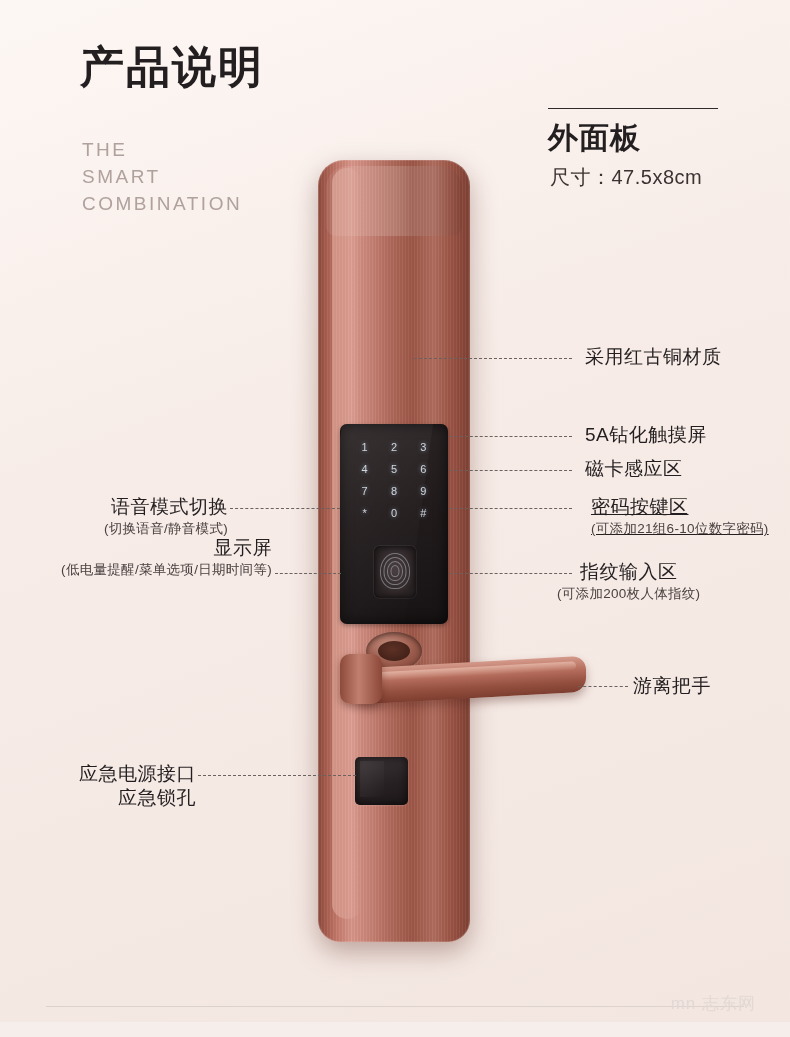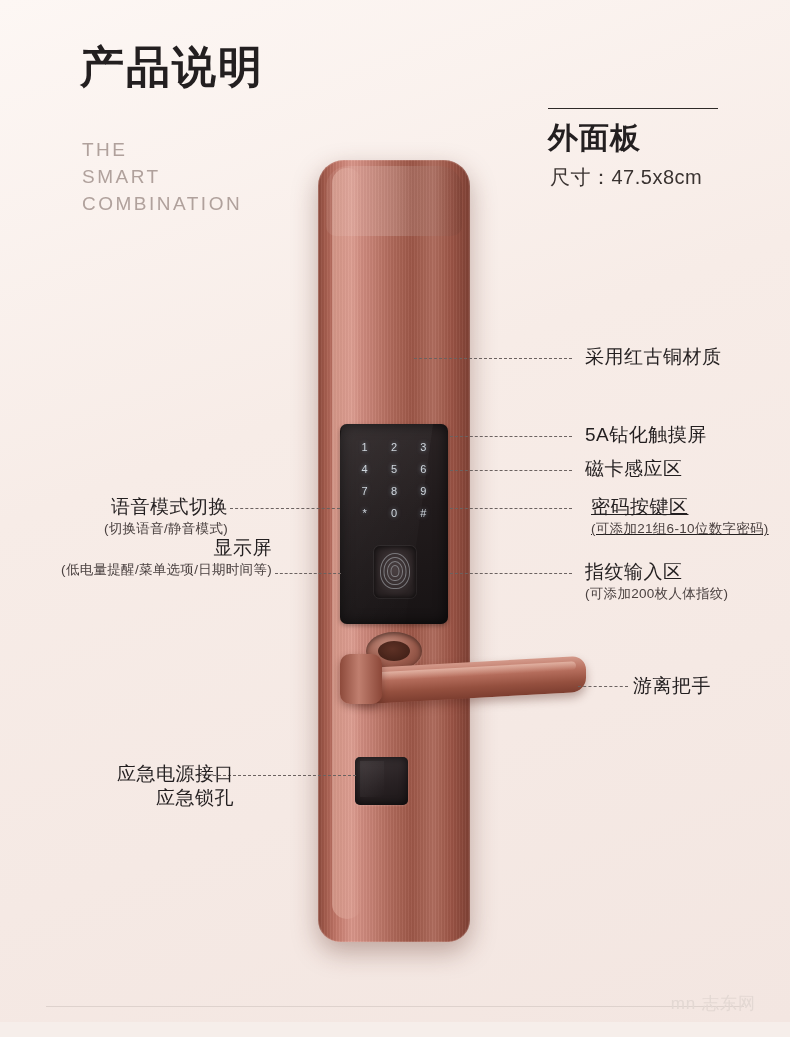--- a/index.html
+++ b/index.html
@@ -387,40 +387,40 @@
 
   <div class="callout right" style="left:585px; top:457px;">
     <div class="main">磁卡感应区</div>
   </div>
 
   <div class="callout right" style="left:591px; top:495px;text-decoration:underline;">
     <div class="main">密码按键区</div>
     <div class="sub">(可添加21组6-10位数字密码)</div>
   </div>
 
-  <div class="callout right" style="left:585px; top:560px;">
+  <div class="callout right" style="left:557px; top:560px;text-align:center;">
     <div class="main">指纹输入区</div>
     <div class="sub">(可添加200枚人体指纹)</div>
   </div>
 
   <div class="callout right" style="left:633px; top:674px;">
     <div class="main">游离把手</div>
   </div>
 
   <div class="callout left" style="left:10px; top:495px; width:218px;">
     <div class="main">语音模式切换</div>
     <div class="sub">(切换语音/静音模式)</div>
   </div>
 
   <div class="callout left" style="left:0px; top:536px; width:272px;">
     <div class="main">显示屏</div>
     <div class="sub">(低电量提醒/菜单选项/日期时间等)</div>
   </div>
 
-  <div class="callout left" style="left:0px; top:762px; width:196px;padding-left:38px;">
+  <div class="callout left" style="left:0px; top:762px; width:196px;">
     <div class="main">应急电源接口</div>
     <div class="main">应急锁孔</div>
   </div>
 
   <div class="bottom-rule"></div>
   <div class="watermark">mn 志东网</div>
 
 </div>
 
 </body></html>

